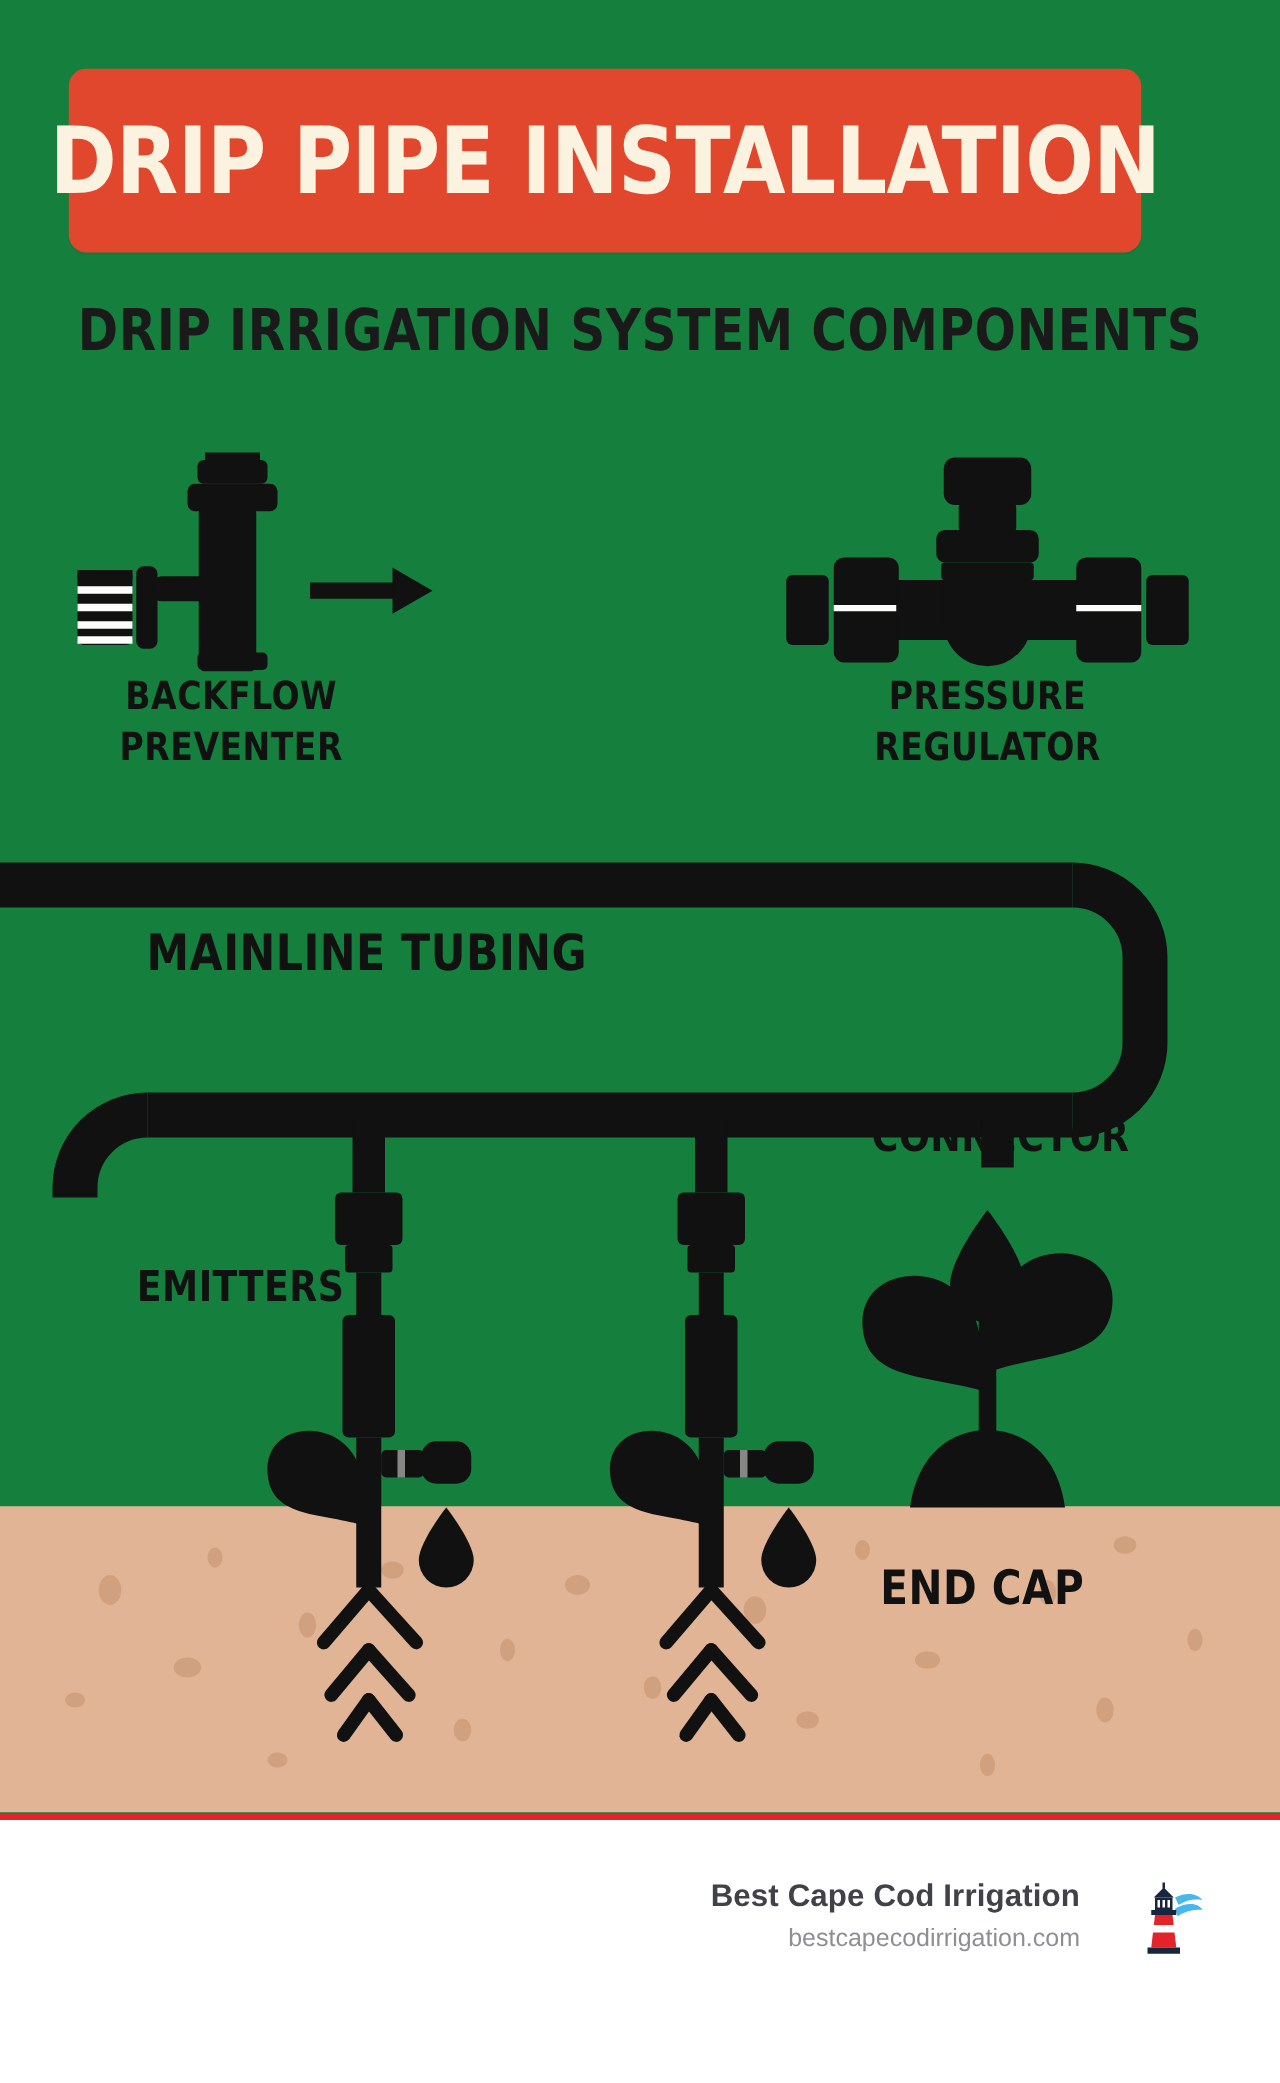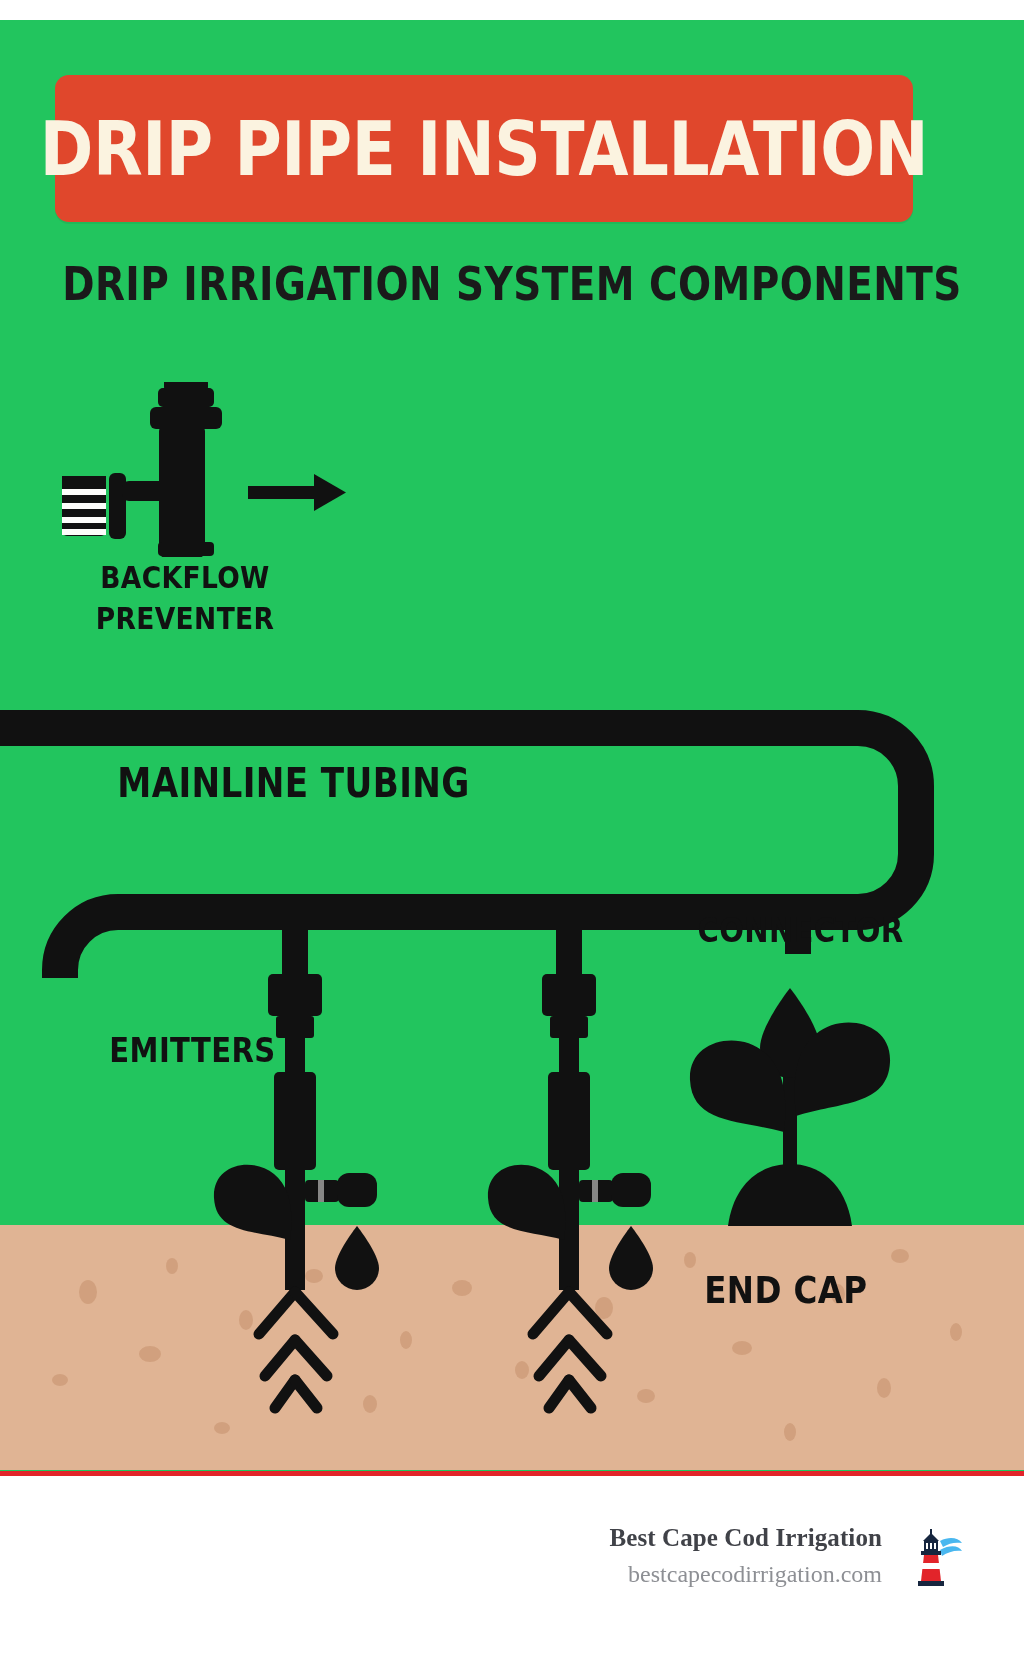--- a/index.html
+++ b/index.html
@@ -7,22 +7,21 @@
     background: #ffffff;
   }
   body {
     width: 1024px; height: 1666px;
     font-family: "Liberation Sans", sans-serif;
     position: relative;
     overflow: hidden;
   }
   .page {
     position: absolute; inset: 0;
-    background: #22c55e;
-    margin-top: 20px;
+    background: #15803d;
   }
 
   
   .title-banner {
     position: absolute;
     left: 55px; top: 55px;
     width: 858px; height: 147px;
     background: #e0472c;
     border-radius: 14px;
     box-shadow: 0 2px 0 rgba(0,0,0,0.06);
@@ -112,33 +111,33 @@
     background: #e2242a;
   }
   .footer {
     position: absolute;
     left: 0; top: 1456px; width: 1024px; height: 210px;
     background: #ffffff;
   }
   .footer-inner {
     position: absolute;
     right: 62px; top: 46px;
-    display: flex; align-items: center; gap: 18px; font-family: Liberation Serif, serif;
+    display: flex; align-items: center; gap: 36px;
   }
   .footer-texts { text-align: right; }
   .footer-brand {
     color: #404248;
     font-weight: bold;
     font-size: 25px;
     letter-spacing: 0.1px;
     line-height: 1.25;
   }
   .footer-url {
     color: #8d8f94;
-    font-size: 24px;
+    font-size: 20px;
     margin-top: 6px;
     line-height: 1.25;
   }
   .footer-logo { width: 62px; height: 62px; flex: 0 0 auto; }
 </style>
 </head>
 <body>
 
 <div class="page">
 
@@ -173,20 +172,51 @@
 
             <rect x="118" y="160" width="56" height="14" rx="4"></rect>
           </g>
         </svg>
       </div>
       <div class="comp-label">BACKFLOW
 PREVENTER</div>
     </div>
 
 
+    <div class="comp" id="comp-2">
+      <div class="comp-icon">
+        <svg width="350" height="175" viewBox="0 0 350 175">
+          <g fill="#111">
+
+            <rect x="14" y="98" width="34" height="56" rx="5"></rect>
+
+            <rect x="52" y="84" width="52" height="84" rx="8"></rect>
+            <rect x="52" y="122" width="52" height="5" fill="#fdfdfb"></rect>
+
+            <rect x="102" y="102" width="44" height="48"></rect>
+
+            <path d="M140 96 h70 v40 a35 35 0 0 1 -35 35 a35 35 0 0 1 -35 -35 z"></path>
+            <rect x="138" y="88" width="74" height="14" rx="3"></rect>
+
+            <rect x="206" y="102" width="44" height="48"></rect>
+
+            <rect x="246" y="84" width="52" height="84" rx="8"></rect>
+            <rect x="246" y="122" width="52" height="5" fill="#fdfdfb"></rect>
+
+            <rect x="302" y="98" width="34" height="56" rx="5"></rect>
+
+            <rect x="134" y="62" width="82" height="26" rx="7"></rect>
+            <rect x="152" y="40" width="46" height="24" rx="4"></rect>
+            <rect x="140" y="4" width="70" height="38" rx="9"></rect>
+          </g>
+        </svg>
+      </div>
+      <div class="comp-label">PRESSURE
+REGULATOR</div>
+    </div>
   </div>
 
   <div class="arrow-between">
     <svg width="100" height="40" viewBox="0 0 100 40">
       <g fill="#111">
         <rect x="0" y="14" width="72" height="13"></rect>
         <path d="M66 2 L98 20.5 L66 39 Z"></path>
       </g>
     </svg>
   </div>

